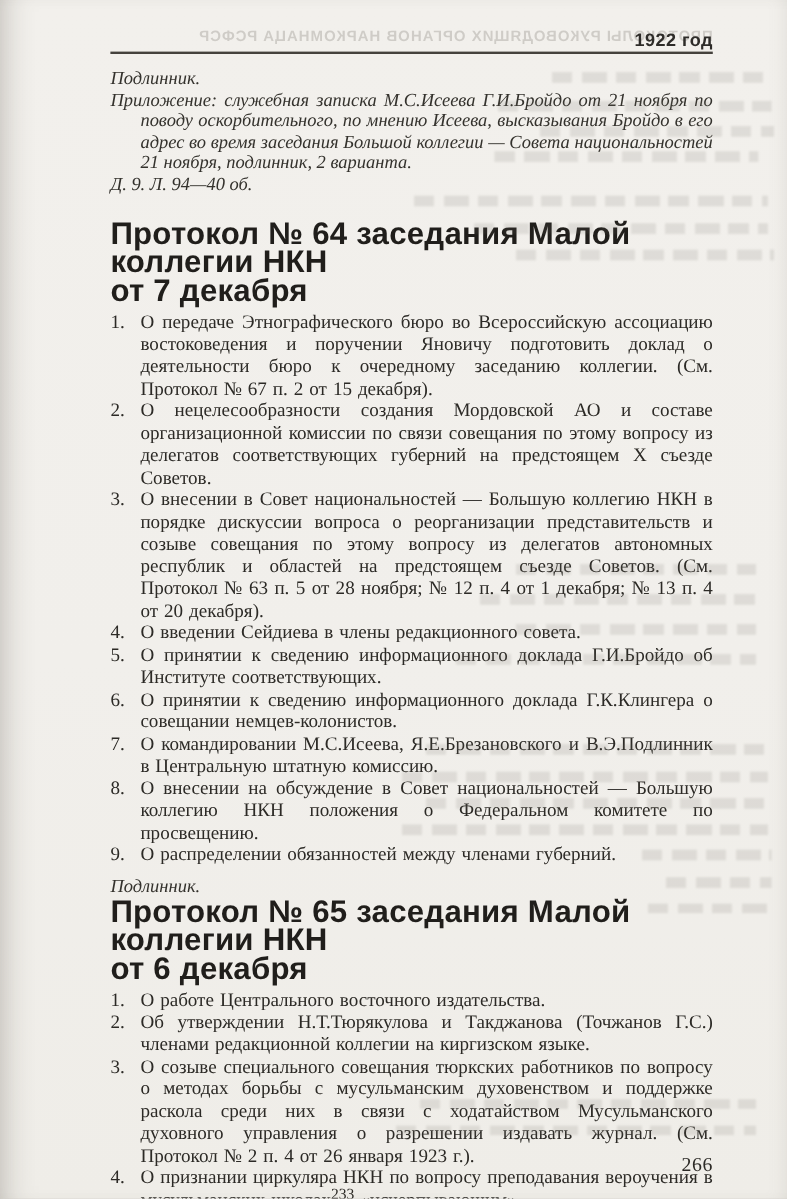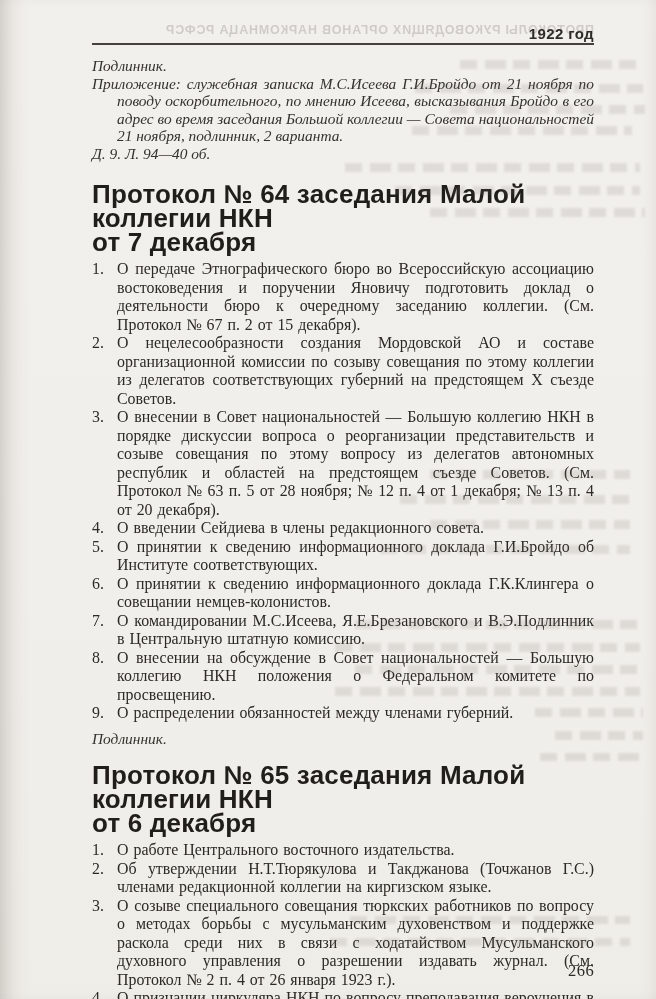--- a/index.html
+++ b/index.html
@@ -41,21 +41,21 @@
   .u{}
   
   .main{
     position:absolute;top:182px;left:92px;width:502px;
   }
   h2.protocol-title{
     margin:0 0 6px 0;
     font-family:"Liberation Sans",sans-serif;font-weight:bold;
     font-size:26px;line-height:24px;letter-spacing:.2px;color:#201e1b;
   }
-  h2.second{margin-top:16px;}
+  h2.second{}
   ol.protocol-list{
     margin:0;padding:0;list-style:none;counter-reset:item;
     font-size:15.9px;line-height:18.5px;text-align:justify;
     word-spacing:1px;color:#2c2a26;
   }
   ol.protocol-list li{
     position:relative;padding-left:25px;counter-increment:item;
   }
   ol.protocol-list li::before{
     content:counter(item) ".";
@@ -92,21 +92,21 @@
     <div class="hang"><span class="u">Приложение</span><span>: служебная записка М.С.Исеева Г.И.Бройдо от 21 ноября по поводу оскорбительного, по мнению Исеева, высказывания Бройдо в его адрес во время заседания Большой коллегии — Совета национальностей 21 ноября, подлинник, 2 варианта.</span></div>
     <div>Д. 9. Л. 94—40 об.</div>
   </div>
 
   <div class="main">
 
     <section>
       <h2 class="protocol-title"><span>Протокол № 64 заседания Малой коллегии НКН</span><br><span>от 7 декабря</span></h2>
       <ol class="protocol-list">
           <li>О передаче Этнографического бюро во Всероссийскую ассоциацию востоковедения и поручении Яновичу подготовить доклад о деятельности бюро к очередному заседанию коллегии. (См. Протокол № 67 п. 2 от 15 декабря).</li>
-          <li>О нецелесообразности создания Мордовской АО и составе организационной комиссии по созыву совещания по этому коллегии из делегатов соответствующих губерний на предстоящем X съезде Советов.</li>
+          <li>О нецелесообразности создания Мордовской АО и составе организационной комиссии по связи совещания по этому вопросу из делегатов соответствующих губерний на предстоящем X съезде Советов.</li>
           <li>О внесении в Совет национальностей — Большую коллегию НКН в порядке дискуссии вопроса о реорганизации представительств и созыве совещания по этому вопросу из делегатов автономных республик и областей на предстоящем съезде Советов. (См. Протокол № 63 п. 5 от 28 ноября; № 12 п. 4 от 1 декабря; № 13 п. 4 от 20 декабря).</li>
           <li>О введении Сейдиева в члены редакционного совета.</li>
           <li>О принятии к сведению информационного доклада Г.И.Бройдо об Институте соответствующих.</li>
           <li>О принятии к сведению информационного доклада Г.К.Клингера о совещании немцев-колонистов.</li>
           <li>О командировании М.С.Исеева, Я.Е.Брезановского и В.Э.Подлинник в Центральную штатную комиссию.</li>
           <li>О внесении на обсуждение в Совет национальностей — Большую коллегию НКН положения о Федеральном комитете по просвещению.</li>
           <li>О распределении обязанностей между членами губерний.</li>
         </ol>
       <div class="fm-block">
         <div>Подлинник.</div>

